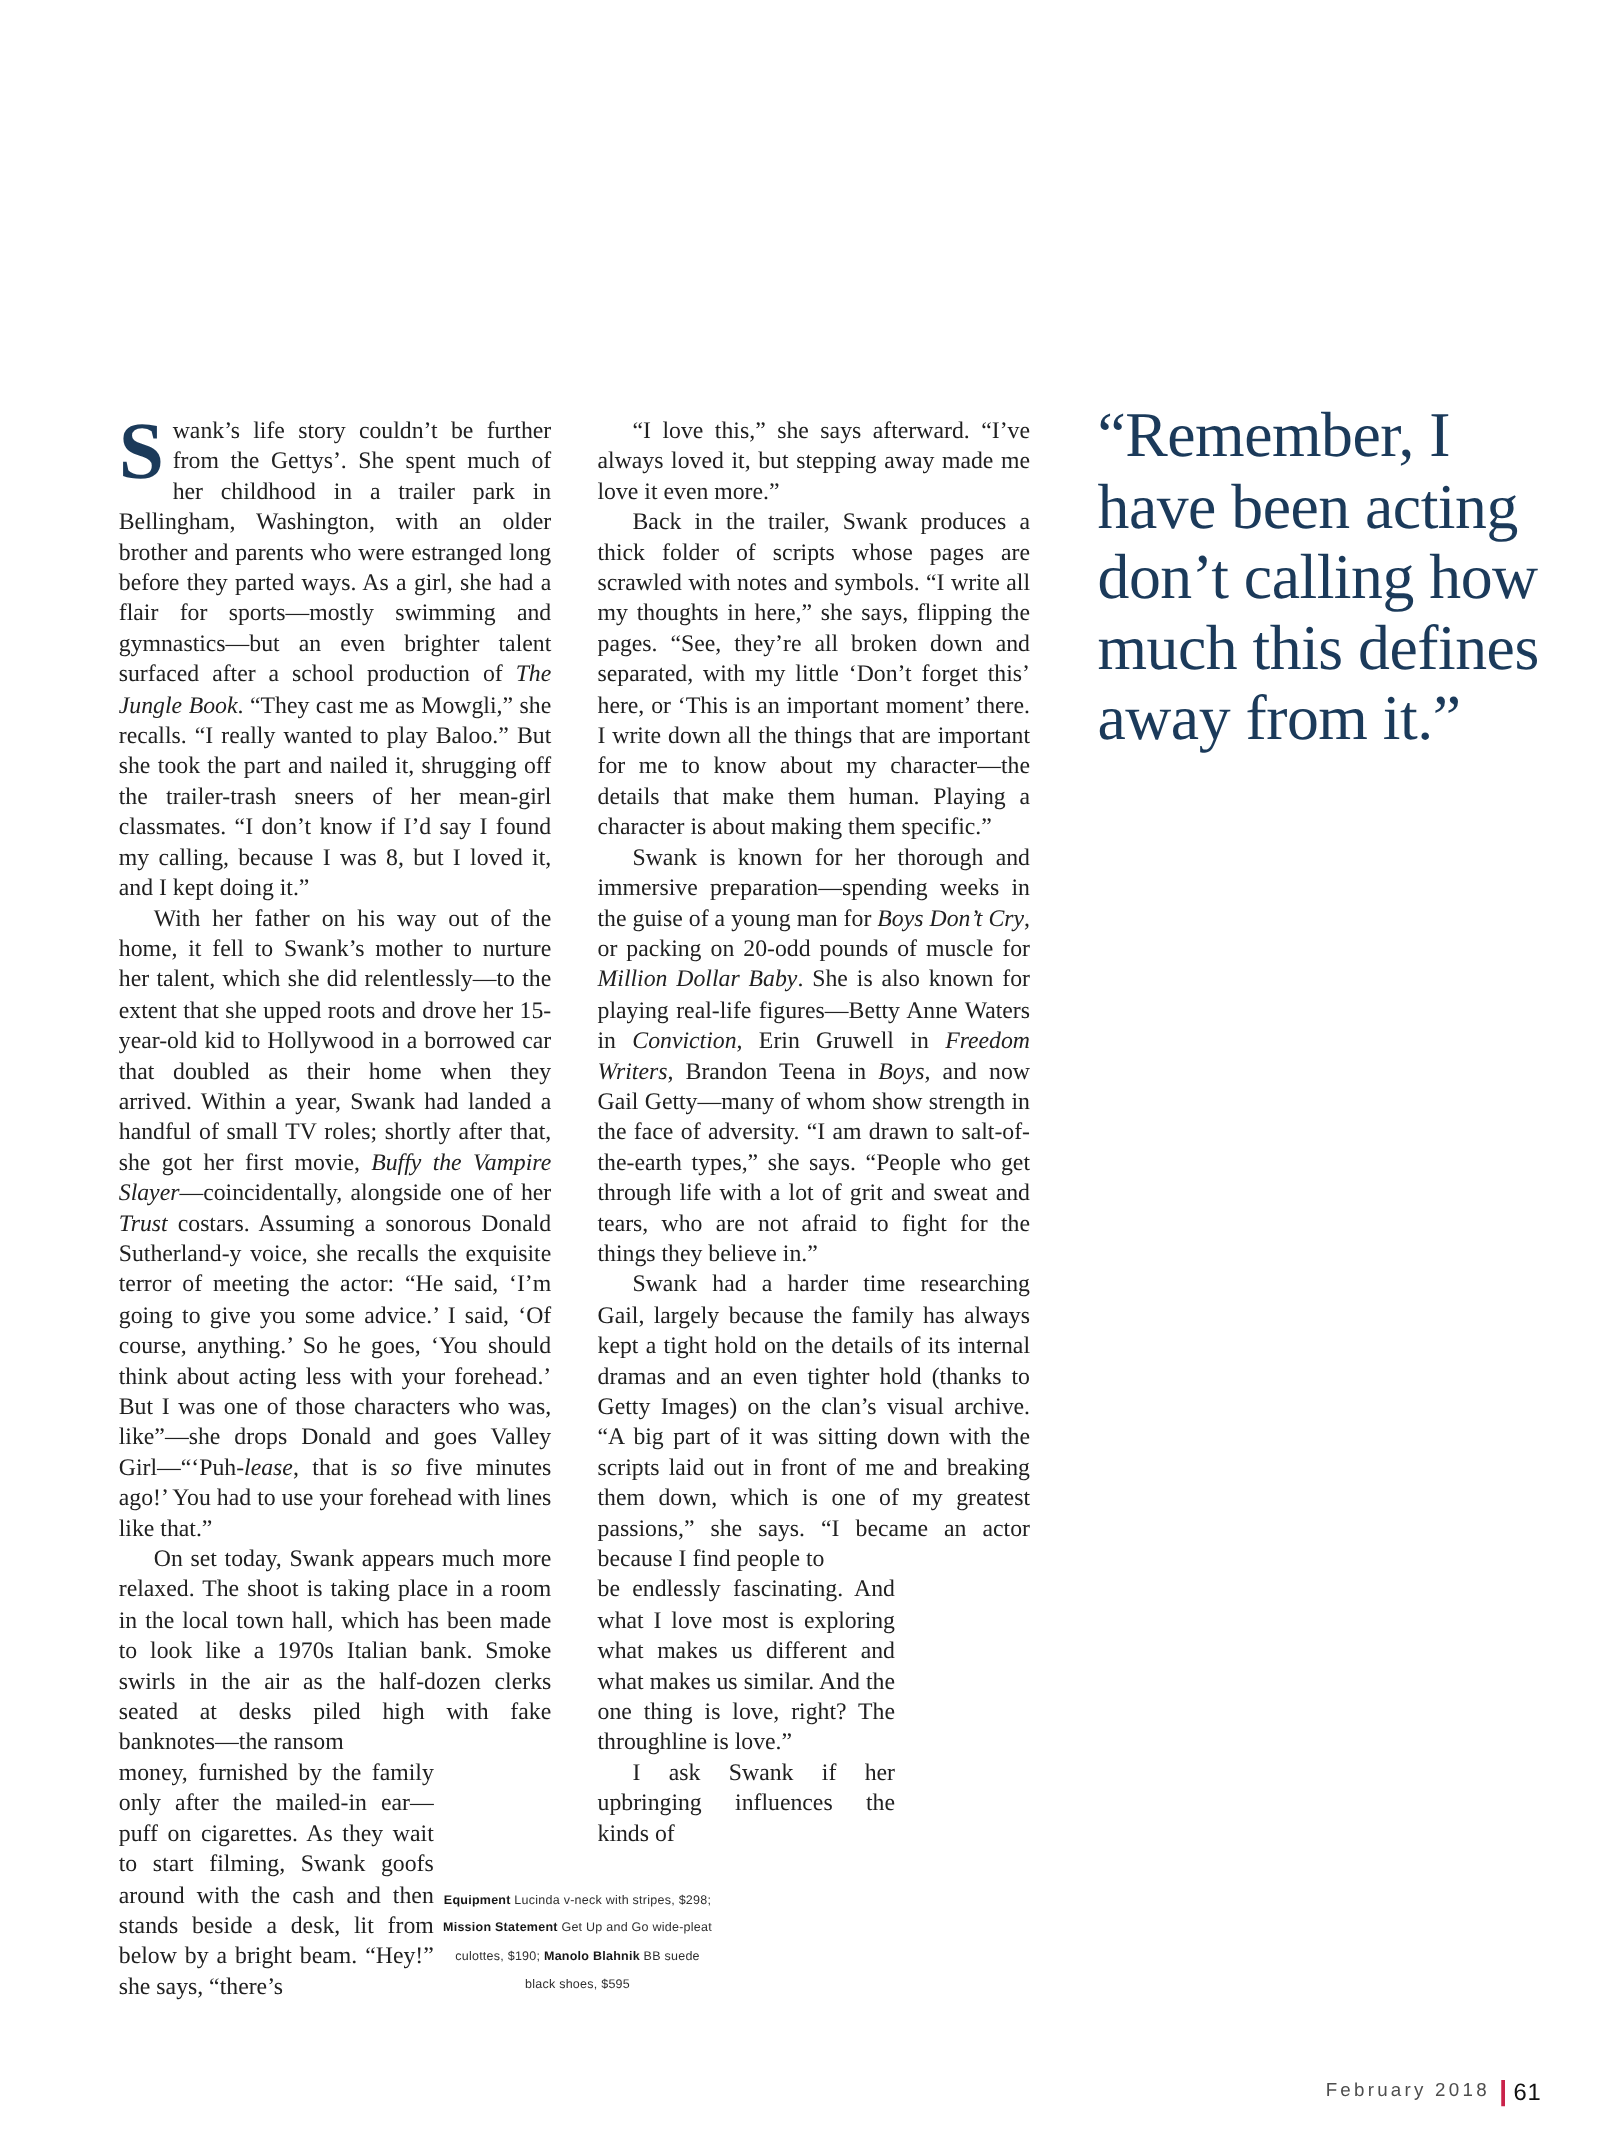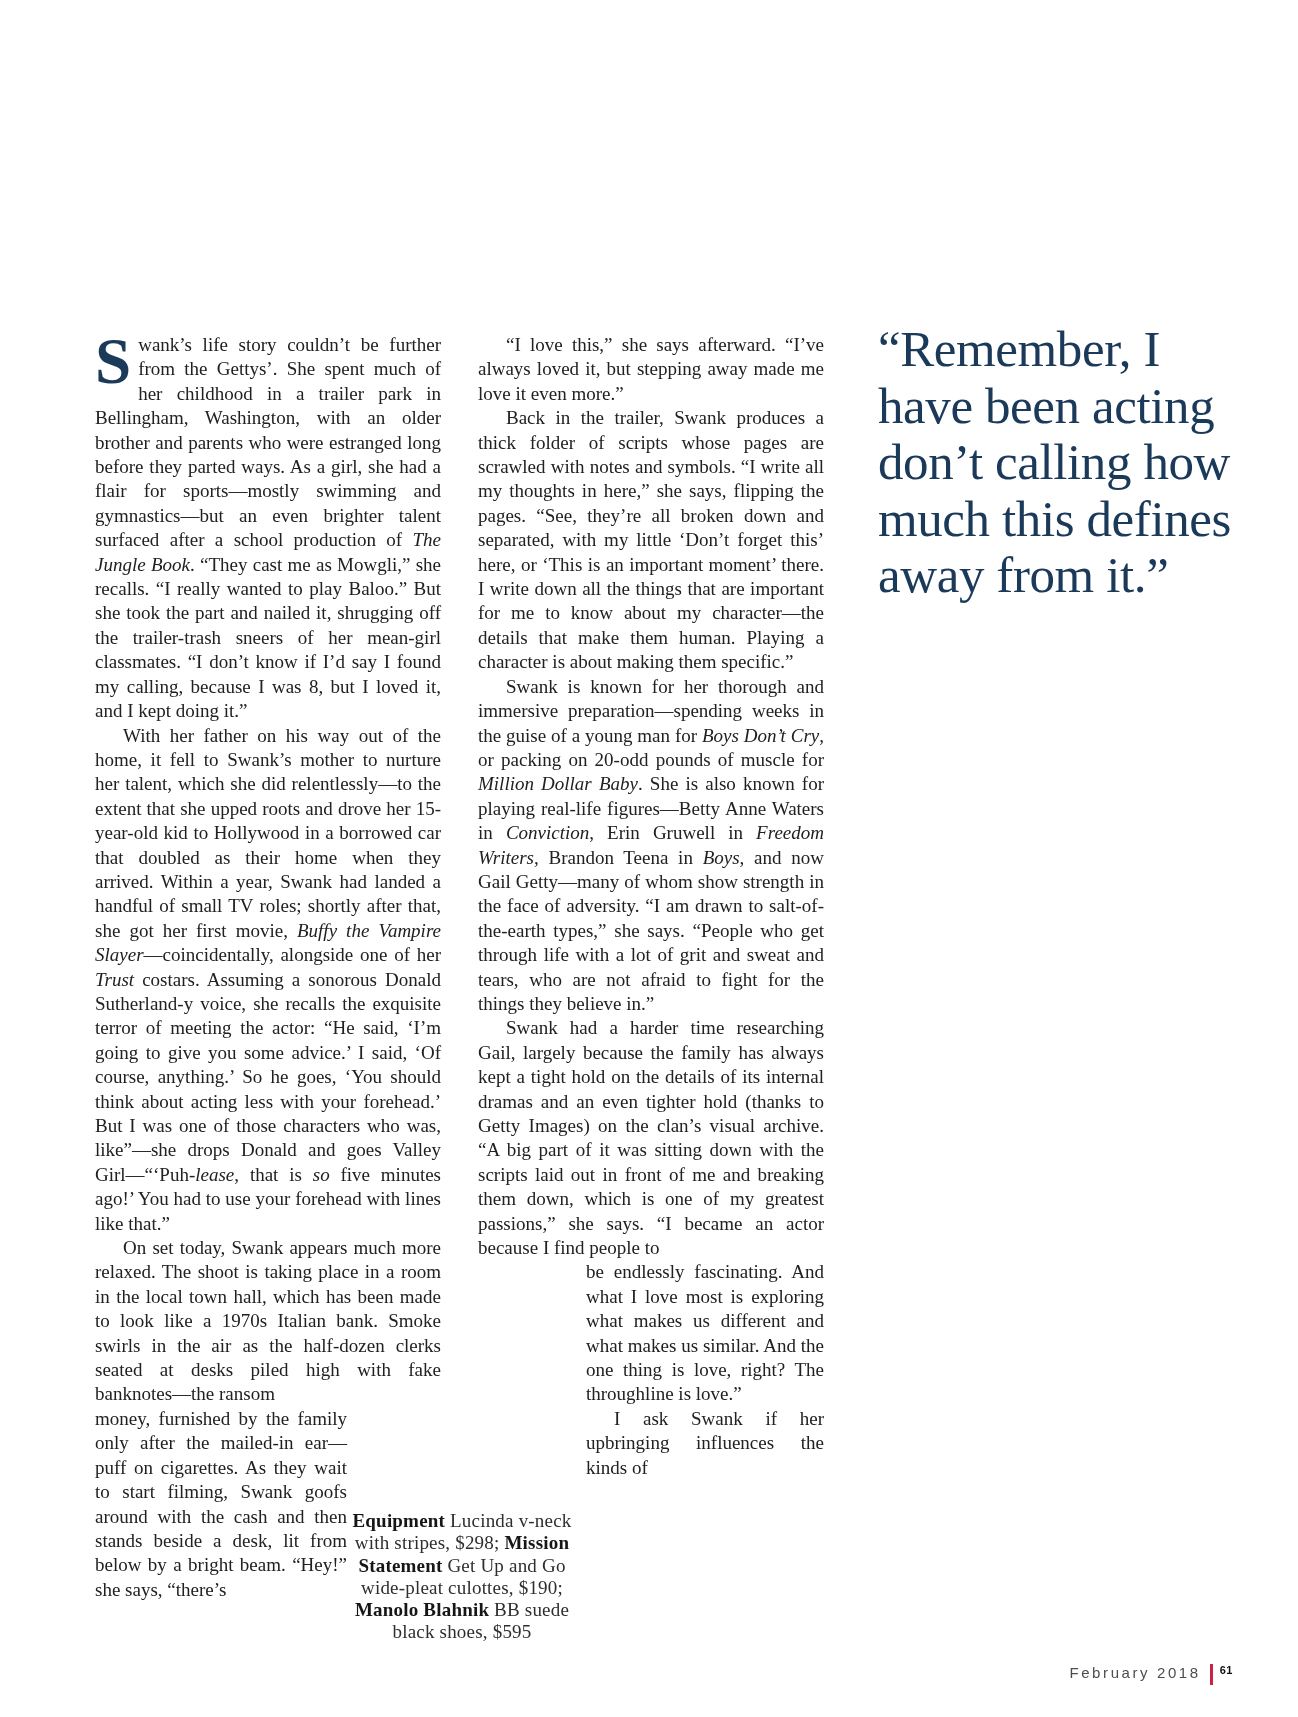--- a/index.html
+++ b/index.html
@@ -14,49 +14,49 @@
     -webkit-font-smoothing:antialiased;
   }
   .col{position:absolute;top:333px;width:346px;}
   .col1{left:95px;}
   .col2{left:478px;}
   .para{
     margin:0;font-size:19px;line-height:24.4px;text-align:justify;
   }
   .indent{text-indent:28px;}
   .narrow-l{width:252px;}           
-  .narrow-r{width:238px;margin-left:108px;} 
+  .narrow-r{width:238px;} 
   .dropcap{
     float:left;font-size:65px;line-height:50px;padding:3px 7px 0 0;
     font-weight:700;color:var(--navy);
   }
   .pullquote{
     position:absolute;left:878px;top:321px;width:372px;margin:0;
     color:var(--navy);font-size:51px;line-height:56.5px;letter-spacing:-0.4px;
     font-weight:400;
   }
   .caption{
     position:absolute;left:352px;top:1510px;width:220px;
-    font-family:Liberation Serif, serif;font-size:19px;line-height:22.3px;
+    font-family:Liberation Sans, sans-serif;font-size:10px;line-height:22.3px;
     text-align:center;color:#2e2e2e;letter-spacing:0.2px;
   }
   .caption b{color:#161616;}
   .footer{
     position:absolute;top:1664px;right:65px;
     display:flex;align-items:flex-start;
     font-family:"Liberation Sans", sans-serif;
   }
   .footer .issue{
     font-size:15px;color:#4d4d4d;letter-spacing:2.6px;
   }
   .footer .bar{
     width:3px;height:21px;background:var(--red);margin:0 7px 0 9px;
   }
   .footer .pagenum{
-    font-size:11px;font-weight:700;color:#111111;letter-spacing:0.5px;
+    font-size:19px;font-weight:400;color:#111111;letter-spacing:0.5px;
   }
   i{font-style:italic;}
 </style>
 </head>
 <body>
 
 <div class="page">
 
   <section class="col col1">
     <p class="para">

